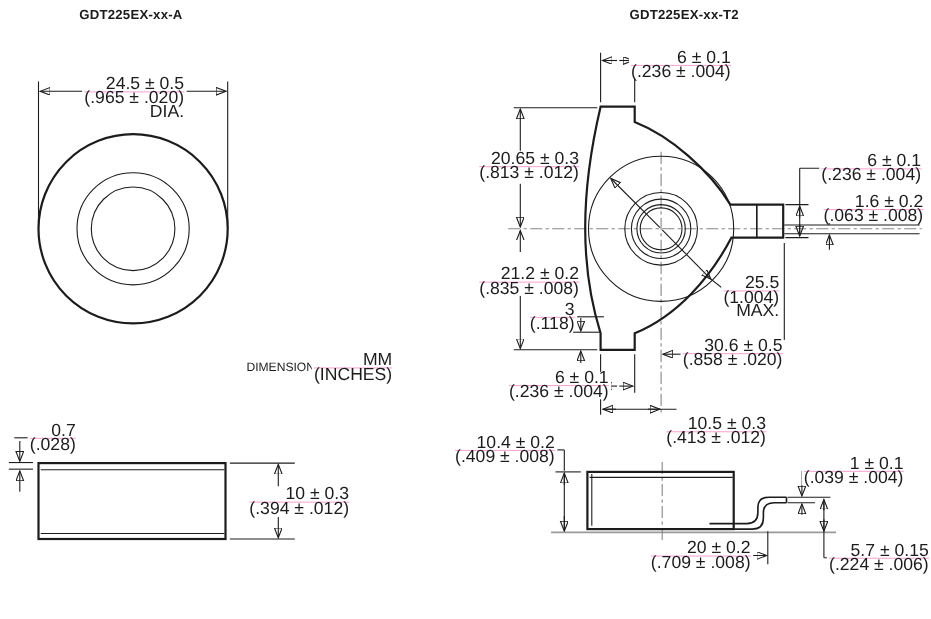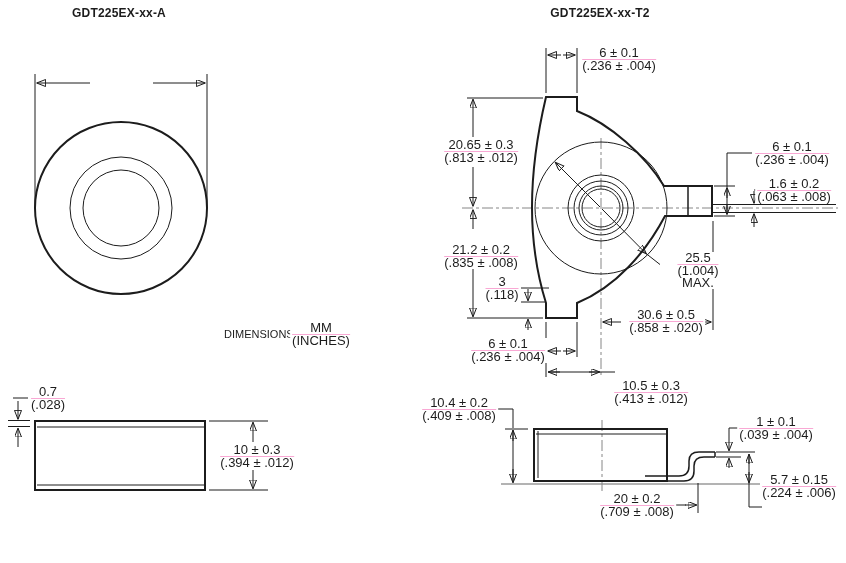--- a/index.html
+++ b/index.html
@@ -9,22 +9,22 @@
   }
   #canvas svg{position:absolute;left:0;top:0;}
   svg line,svg path,svg circle,svg rect{stroke:#1c1c1c;fill:none;stroke-linecap:butt;}
   .w2{stroke-width:2px;}
   .w15{stroke-width:1.5px;}
   .w1{stroke-width:1px;}
   .cl{stroke:#868686;stroke-width:1px;stroke-dasharray:11 3 3 3;}
   .gray{stroke:#9a9a9a;stroke-width:1.6px;}
   .mk{marker-end:url(#ah);stroke-width:1px;}
   .dim{
-    position:absolute;transform:translateX(-50%);text-align:center;
-    font-size:13px;line-height:12px;background:#fff;padding:0 2px;white-space:nowrap;
+    position:absolute;transform:translateX(-50%);text-align:right;
+    font-size:16px;line-height:12px;background:#fff;padding:0 2px;white-space:nowrap;
   }
   .dim .inch{border-top:1px solid #f9a8d4;}
   .title{
     position:absolute;transform:translateX(-50%);font-size:12px;font-weight:bold;
     white-space:nowrap;letter-spacing:0.2px;
   }
   .note-label{position:absolute;font-size:11px;white-space:nowrap;}
 </style>
 </head>
 <body>
@@ -166,33 +166,38 @@
 
       <line class="w1" x1="749" y1="454" x2="749" y2="483"></line>
       <line class="mk" x1="749" y1="464" x2="749" y2="454.5"></line>
       <line class="mk" x1="749" y1="472" x2="749" y2="482.5"></line>
       <line class="w1" x1="749" y1="483" x2="749" y2="507"></line>
       <line class="w1" x1="749" y1="507" x2="762" y2="507"></line>
     </g>
   </svg>
 
   <div class="title" style="left:119px;top:6px">GDT225EX-xx-A</div>
-  <div class="title" style="left:600px;top:6px">GDT225EX-xx-T2</div>
+  <div class="title" style="left:622px;top:6px">GDT225EX-xx-T2</div>
 
   <div class="note-label" style="left:224px;top:328px">DIMENSIONS:</div>
   <div class="dim" style="left:321px;top:322px">
     <div class="mm">MM</div>
     <div class="inch">(INCHES)</div>
   </div>
 
+  <div class="dim" style="left:122px;top:71px">
+    <div class="mm">24.5 ± 0.5</div>
+    <div class="inch">(.965 ± .020)</div>
+    <div class="sfx">DIA.</div>
+  </div>
   <div class="dim" style="left:48px;top:386px">
     <div class="mm">0.7</div>
     <div class="inch">(.028)</div>
   </div>
-  <div class="dim" style="left:257px;top:444px">
+  <div class="dim" style="left:272px;top:444px">
     <div class="mm">10 ± 0.3</div>
     <div class="inch">(.394 ± .012)</div>
   </div>
 
   <div class="dim" style="left:619px;top:47px">
     <div class="mm">6 ± 0.1</div>
     <div class="inch">(.236 ± .004)</div>
   </div>
   <div class="dim" style="left:481px;top:139px">
     <div class="mm">20.65 ± 0.3</div>
@@ -203,21 +208,21 @@
     <div class="inch">(.835 ± .008)</div>
   </div>
   <div class="dim" style="left:502px;top:276px">
     <div class="mm">3</div>
     <div class="inch">(.118)</div>
   </div>
   <div class="dim" style="left:508px;top:338px">
     <div class="mm">6 ± 0.1</div>
     <div class="inch">(.236 ± .004)</div>
   </div>
-  <div class="dim" style="left:698px;top:252px">
+  <div class="dim" style="left:683px;top:252px">
     <div class="mm">25.5</div>
     <div class="inch">(1.004)</div>
     <div class="sfx">MAX.</div>
   </div>
   <div class="dim" style="left:792px;top:141px">
     <div class="mm">6 ± 0.1</div>
     <div class="inch">(.236 ± .004)</div>
   </div>
   <div class="dim" style="left:794px;top:178px">
     <div class="mm">1.6 ± 0.2</div>
@@ -237,18 +242,18 @@
     <div class="inch">(.409 ± .008)</div>
   </div>
   <div class="dim" style="left:776px;top:416px">
     <div class="mm">1 ± 0.1</div>
     <div class="inch">(.039 ± .004)</div>
   </div>
   <div class="dim" style="left:637px;top:493px">
     <div class="mm">20 ± 0.2</div>
     <div class="inch">(.709 ± .008)</div>
   </div>
-  <div class="dim" style="left:799px;top:474px">
+  <div class="dim" style="left:799px;top:495px">
     <div class="mm">5.7 ± 0.15</div>
     <div class="inch">(.224 ± .006)</div>
   </div>
 
 </div>
 
 </body></html>

